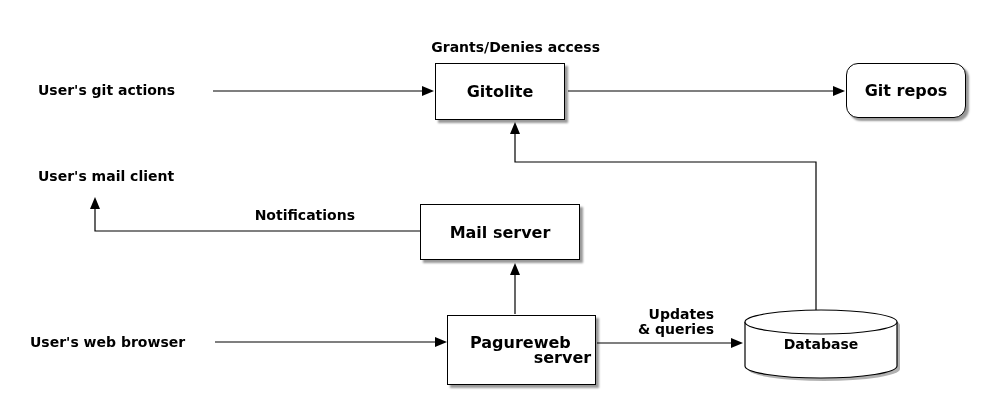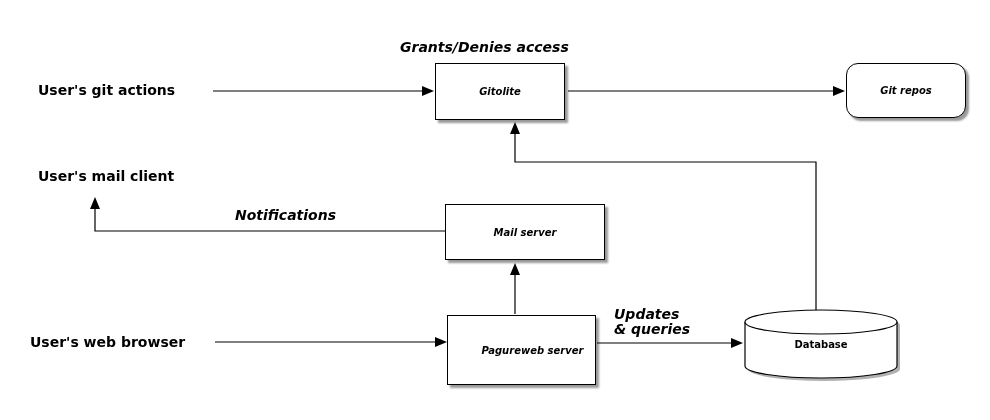--- a/index.html
+++ b/index.html
@@ -34,46 +34,45 @@
   }
   .node.box {
     position: absolute;
     background: #ffffff;
     border: 1.4px solid #000000;
     box-shadow: 3px 3px 2px rgba(0,0,0,0.40);
     display: flex;
     align-items: center;
     justify-content: center;
     box-sizing: border-box;
-    font-size: 10px;
+    font-size: 16px;
     font-weight: bold;
     line-height: 15px;
-    font-style: italic;
   }
   .node-gitolite   { left: 435px; top: 63px;  width: 130px; height: 57px; }
   .node-git-repos  { left: 846px; top: 63px;  width: 120px; height: 55px; border-radius: 12px; }
-  .node-mail-server{ left: 445px; top: 204px; width: 160px; height: 56px; }
+  .node-mail-server{ left: 420px; top: 204px; width: 160px; height: 56px; }
   .node-pagure     { left: 447px; top: 315px; width: 149px; height: 70px;
                      justify-content: flex-start; padding-left: 22px; }
   .node-pagure .multiline { display: flex; flex-direction: row; align-items: flex-start; }
   .node-database-label {
     position: absolute;
     left: 745px; top: 314px; width: 152px; height: 60px;
     display: flex; align-items: center; justify-content: center;
-    font-size: 10px; font-weight: bold;
+    font-size: 14px; font-weight: bold;
   }
   .float-label {
     position: absolute;
     font-size: 14px;
     font-weight: bold;
     line-height: 15px;
     white-space: nowrap;
   }
   .vcenter { transform: translateY(-50%); }
-  .centered { text-align: left; font-style: italic; }
+  .centered { text-align: right; }
   .label-git-actions  { left: 38px;  top: 90px;  }
   .label-mail-client  { left: 38px;  top: 176px; }
   .label-web-browser  { left: 30px;  top: 342px; }
   .label-grants       { left: 400px; top: 47px;  width: 200px; }
   .label-notifications{ left: 235px; top: 215px; width: 120px; }
   .label-updates      { left: 614px; top: 307px; width: 100px; }
 </style>
 </head>
 <body>
 

